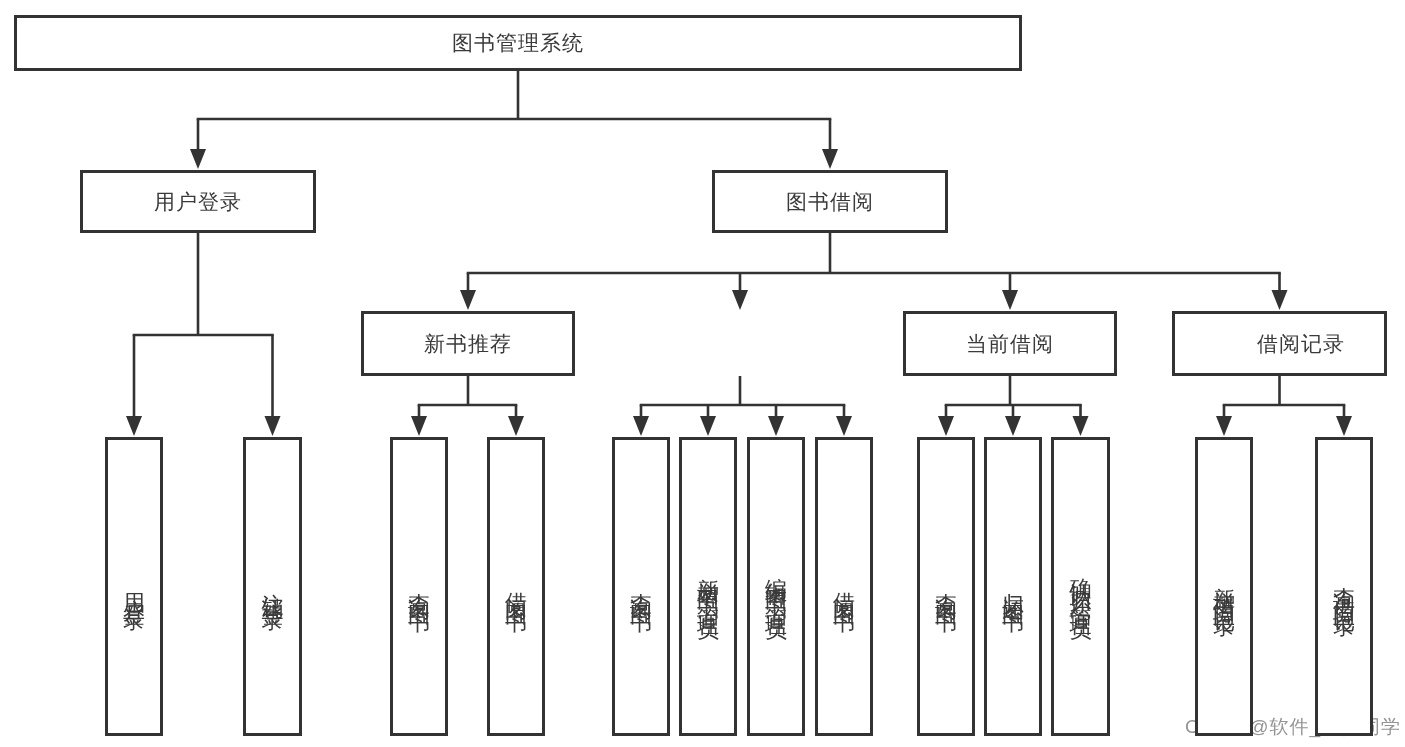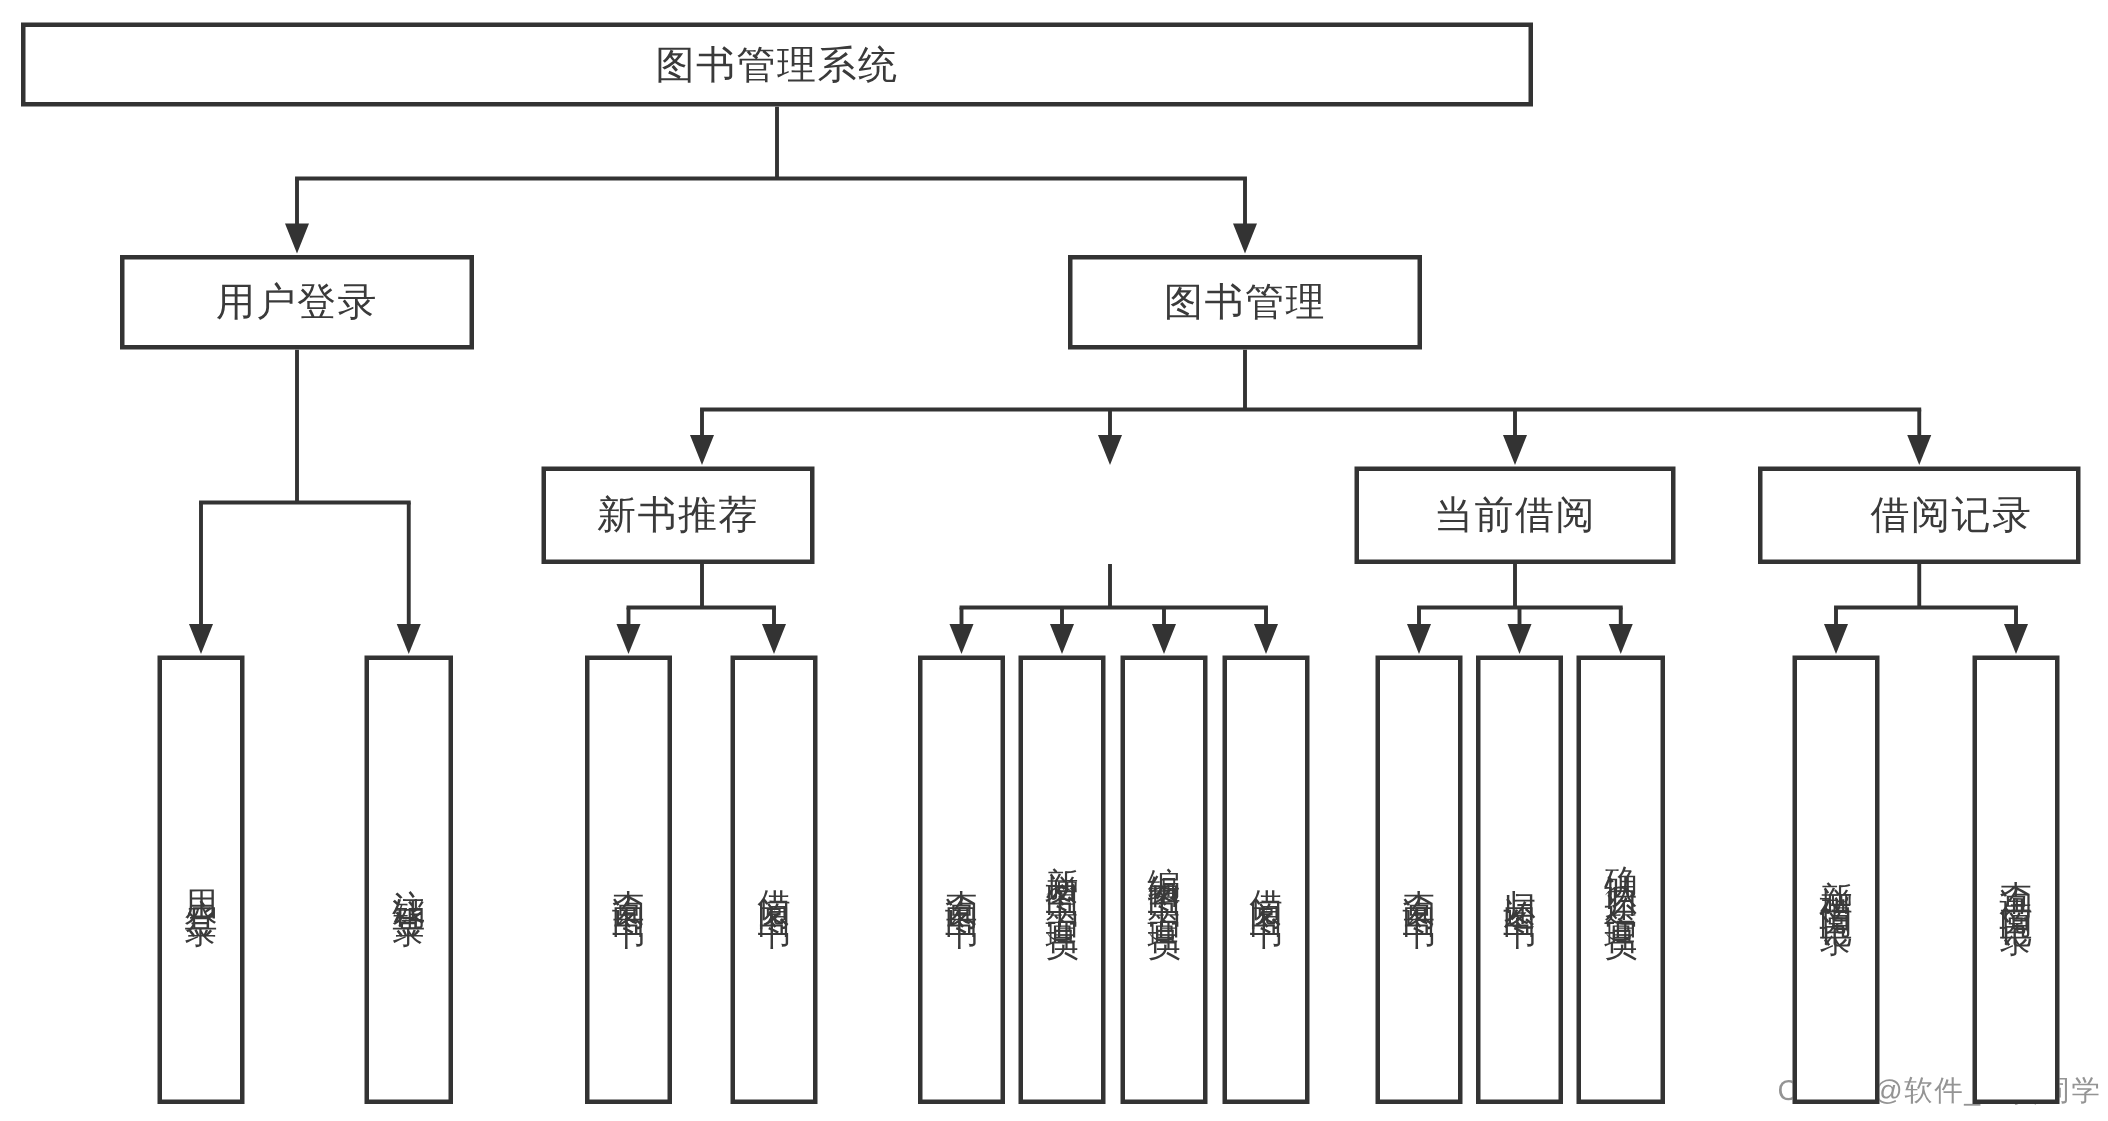--- a/index.html
+++ b/index.html
@@ -26,21 +26,21 @@
     position: absolute;
     box-sizing: border-box;
     border: 3px solid var(--line, #333333);
     background: #ffffff;
     display: flex;
     align-items: center;
     justify-content: center;
     color: var(--text, #3a3a3a);
   }
   .node.h {
-    font-size: 26px;
+    font-size: 21px;
     letter-spacing: 1px;
     white-space: nowrap;
   }
   .node.v {
     font-size: 22px;
   }
   .node.v .label {
     writing-mode: vertical-rl;
     letter-spacing: 6px;
     line-height: 1;
@@ -116,23 +116,23 @@
     </svg>
 
   <div id="watermark">CSDN @软件_小贺同学</div>
 <div class="node h" style="left: 14px; top: 15px; width: 1008px; height: 56px;">
       <span class="label">图书管理系统</span>
     </div>
     <div class="node h" style="left: 80px; top: 170px; width: 236px; height: 63px;">
       <span class="label">用户登录</span>
     </div>
     <div class="node h" style="left: 712px; top: 170px; width: 236px; height: 63px;">
-      <span class="label">图书管理</span>
+      <span class="label">图书借阅</span>
     </div>
-    <div class="node h" style="left: 361px; top: 311px; width: 182px; height: 65px;">
+    <div class="node h" style="left: 361px; top: 311px; width: 214px; height: 65px;">
       <span class="label">新书推荐</span>
     </div>
     <div class="node h" style="left: 903px; top: 311px; width: 214px; height: 65px;">
       <span class="label">当前借阅</span>
     </div>
     <div class="node h" style="left: 1172px; top: 311px; width: 215px; height: 65px; padding-left: 43px;">
       <span class="label">借阅记录</span>
     </div>
     <div class="node v" style="left: 105px; top: 437px; width: 58px; height: 299px;">
       <span class="label">用户登录</span>

